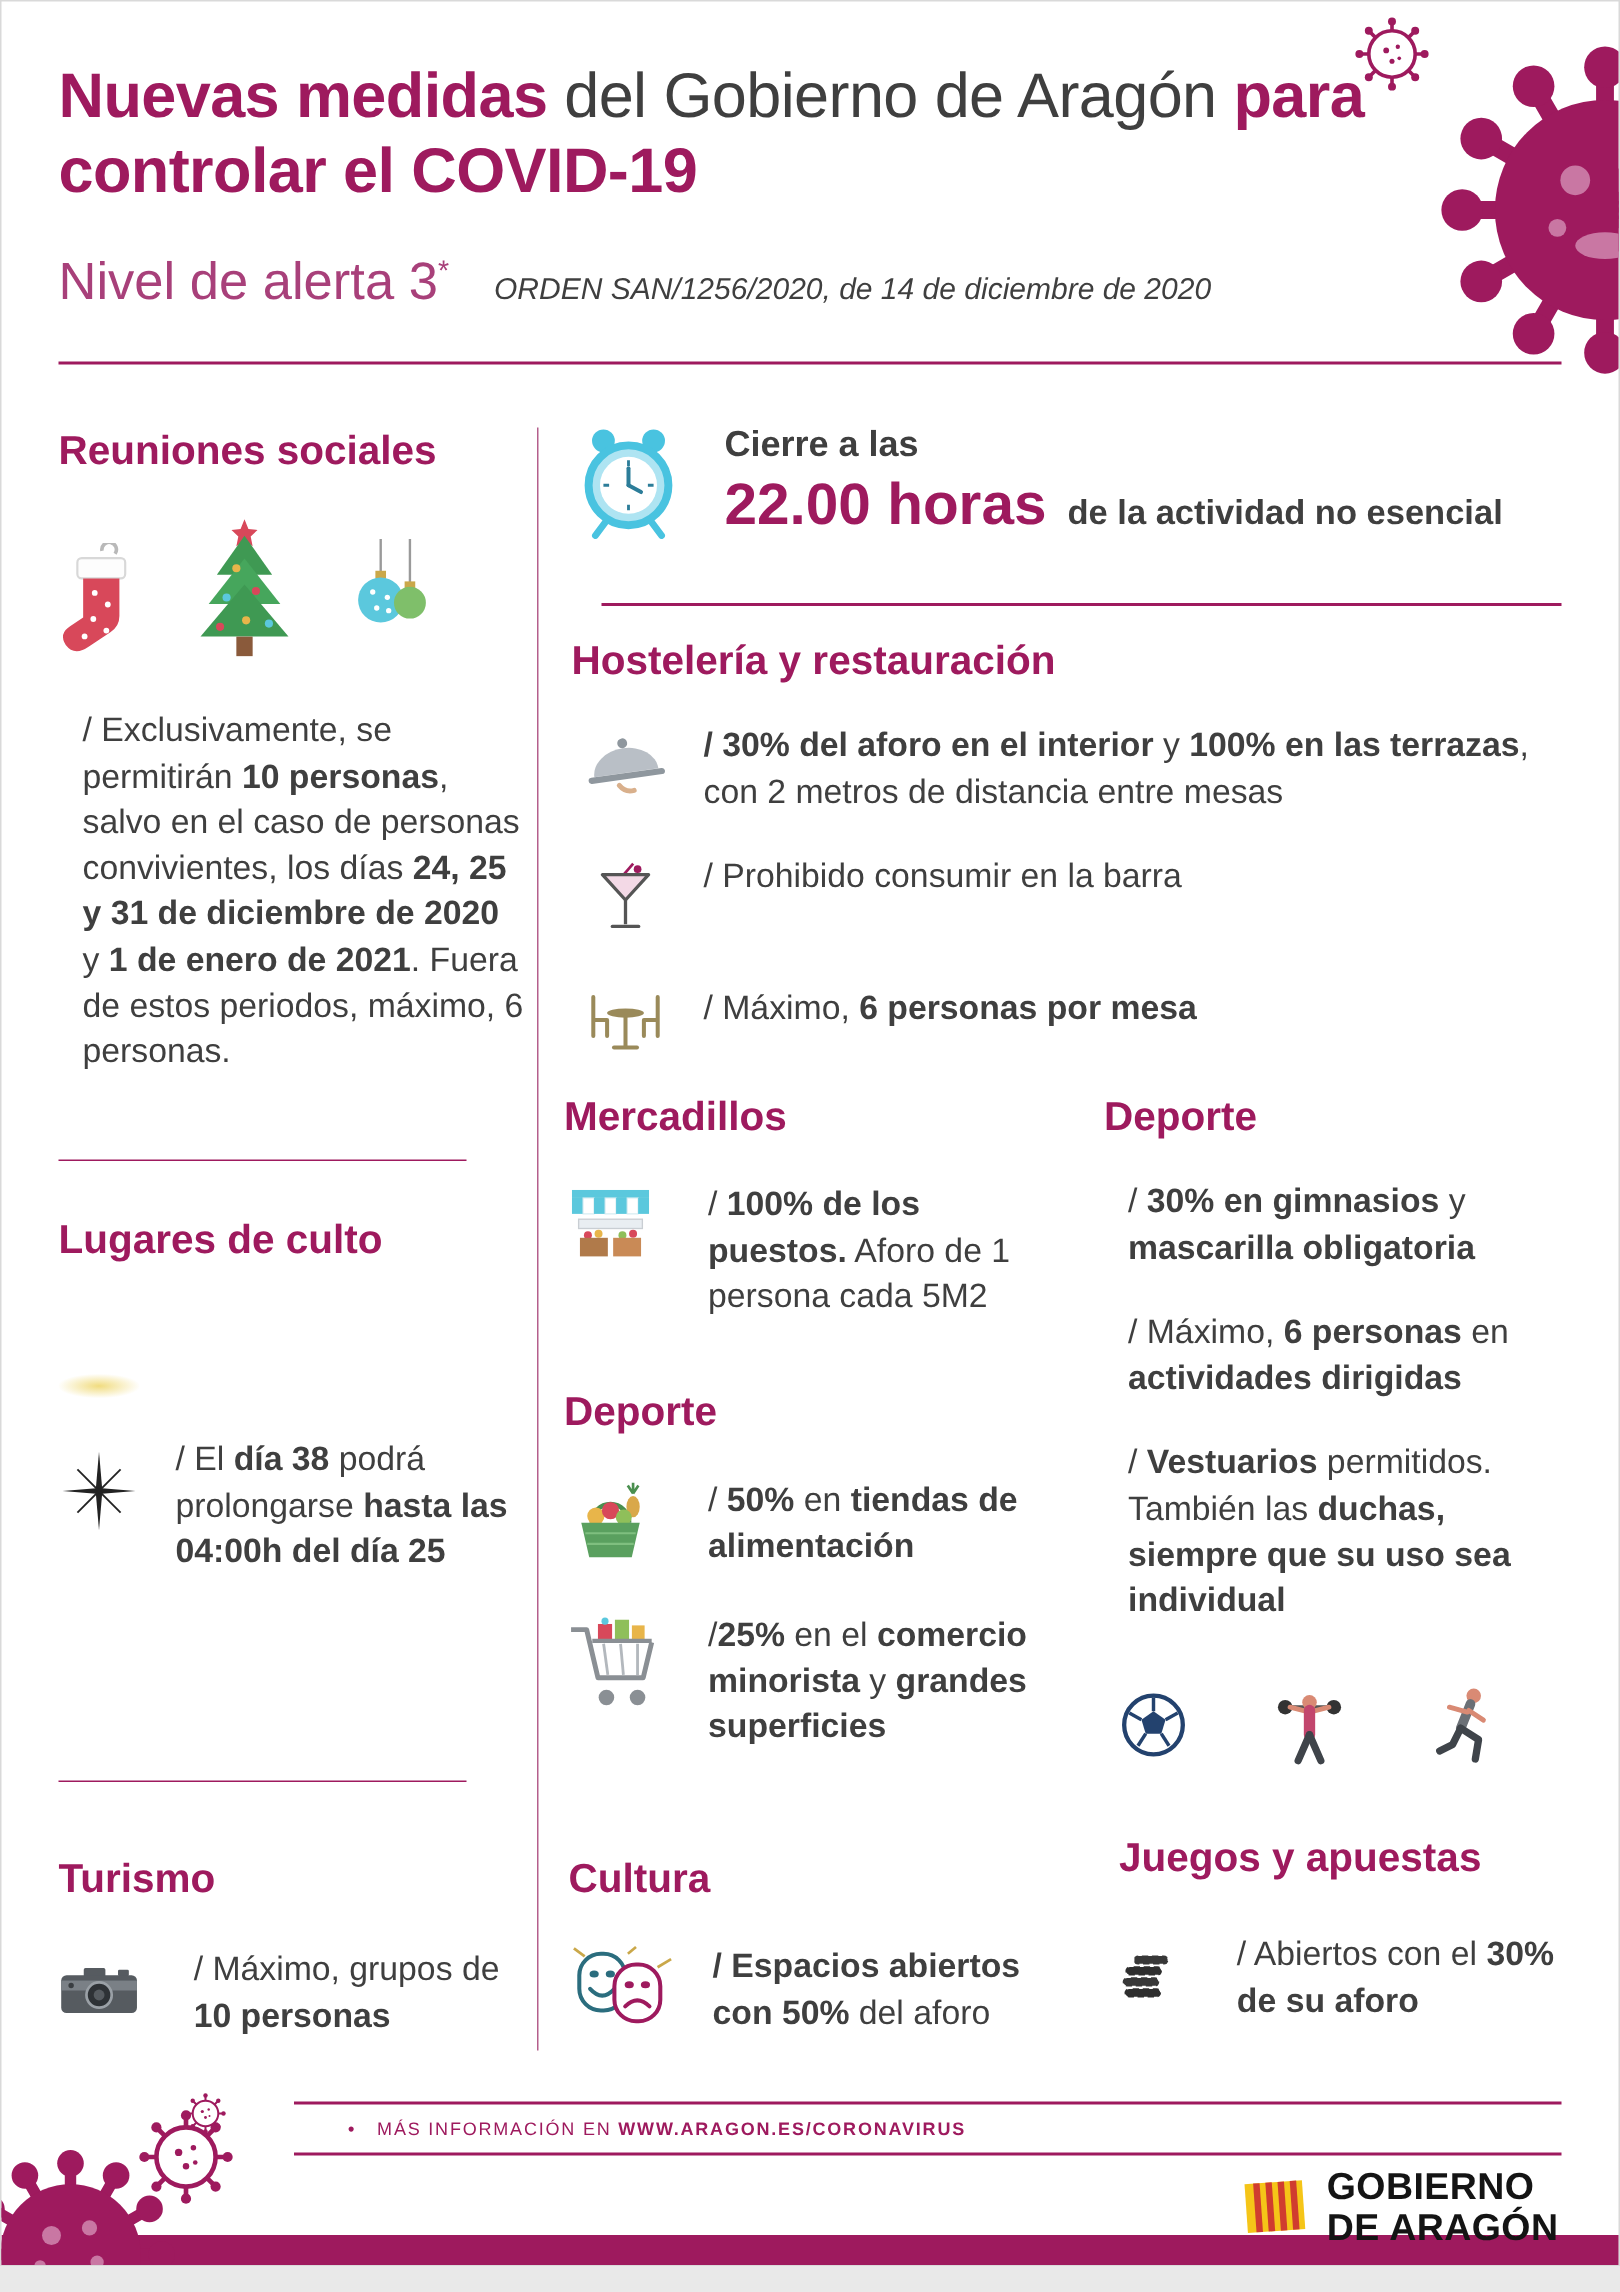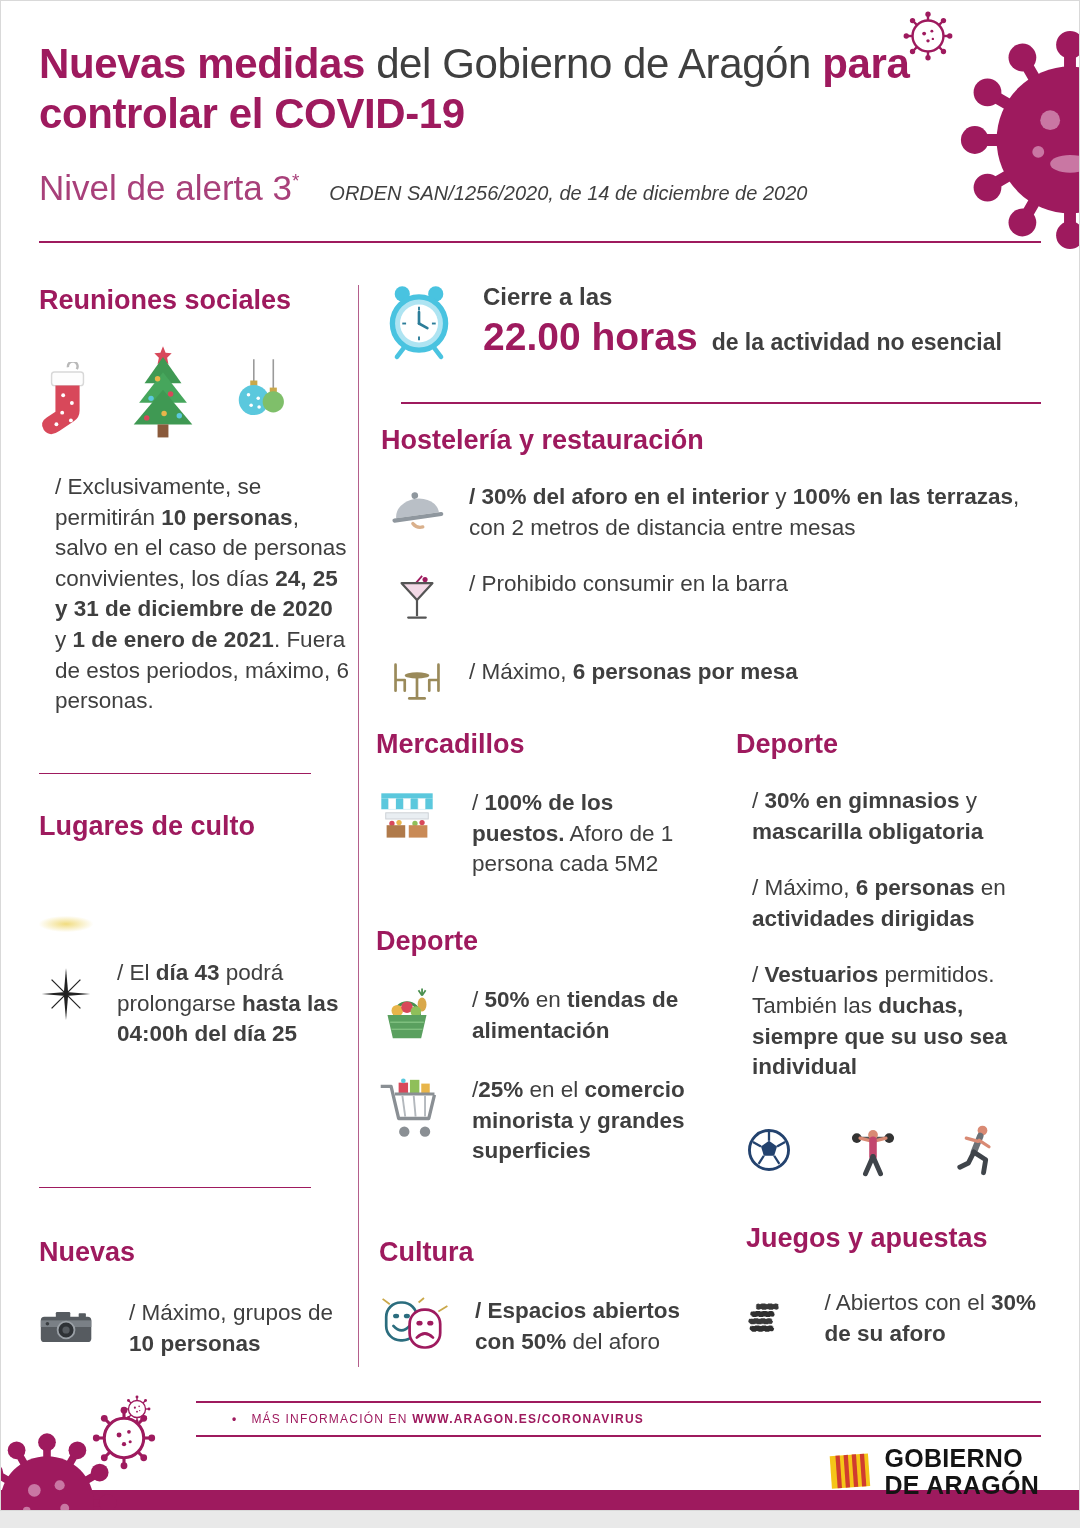--- a/index.html
+++ b/index.html
@@ -253,26 +253,26 @@
     </div>
     <div class="culto-item">
       <div class="culto-icon-col">
         <svg width="54" height="60" viewBox="0 0 60 60" style="margin-top:6px">
           <polygon points="30,1 32.5,30 30,59 27.5,30" fill="#222"></polygon>
           <polygon points="3,30 30,27.8 57,30 30,32.2" fill="#222"></polygon>
           <line x1="14" y1="14" x2="46" y2="46" stroke="#222" stroke-width="1.4"></line>
           <line x1="46" y1="14" x2="14" y2="46" stroke="#222" stroke-width="1.4"></line>
         </svg>
       </div>
-      <p class="rich"><span>/ El </span><span class="b">día 43</span><span> podrá prolongarse </span><span class="b">hasta las 04:00h del día 25</span></p>
+      <p class="rich"><span>/ El </span><span class="b">día 38</span><span> podrá prolongarse </span><span class="b">hasta las 04:00h del día 25</span></p>
     </div>
   </section>
 
   <section class="sec-turismo">
-    <h2 class="h2">Nuevas</h2>
+    <h2 class="h2">Turismo</h2>
     <div class="turismo-row">
       <svg width="84" height="58" viewBox="0 0 90 60">
         <rect x="28" y="5" width="24" height="11" rx="2" fill="#565b60"></rect>
         <rect x="66" y="7" width="12" height="7" rx="1.5" fill="#565b60"></rect>
         <rect x="3" y="13" width="84" height="42" rx="6" fill="#565b60"></rect>
         <rect x="3" y="19" width="84" height="11" fill="#7a8086"></rect>
         <circle cx="45" cy="35" r="14" fill="#2e3236" stroke="#9aa0a6" stroke-width="3"></circle>
         <circle cx="45" cy="35" r="6" fill="#565b60"></circle>
         <circle cx="14" cy="24.5" r="3" fill="#3a3e42"></circle>
       </svg>

